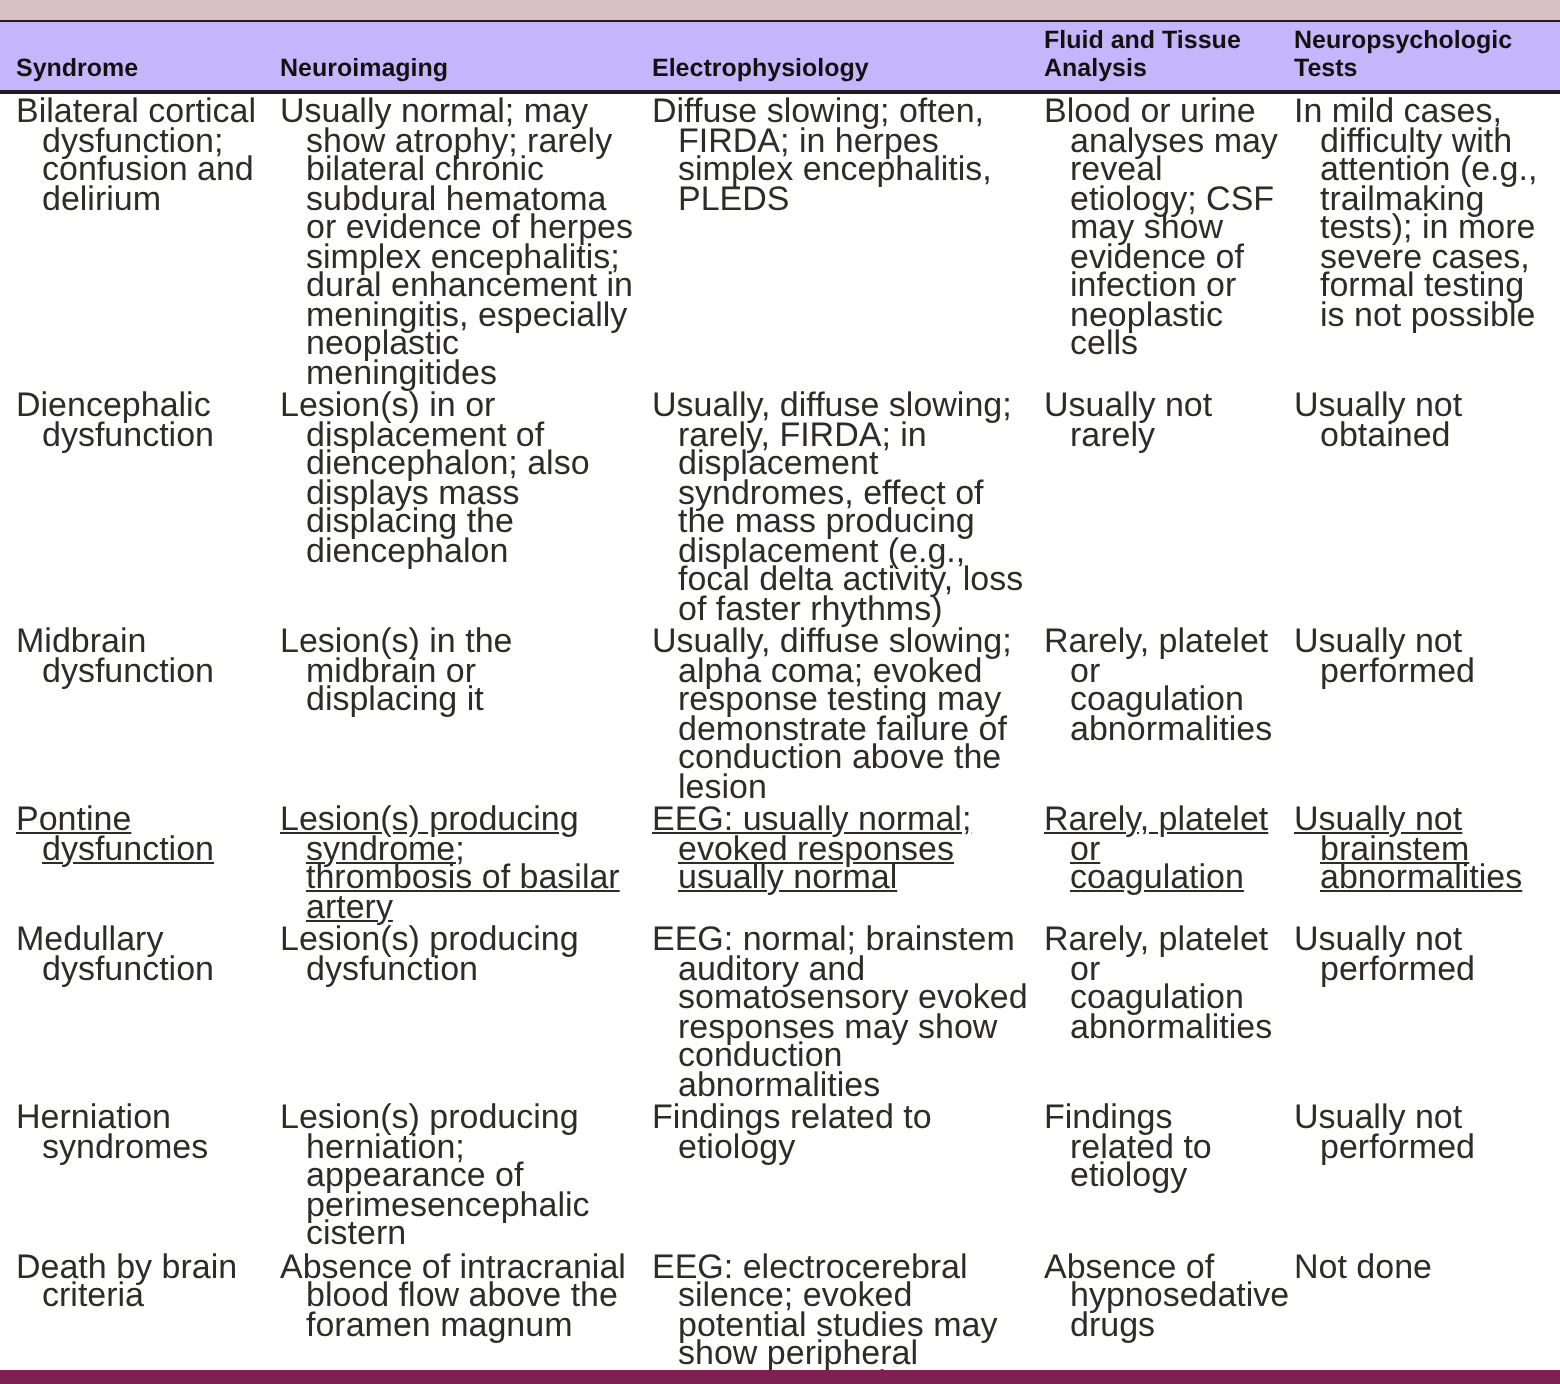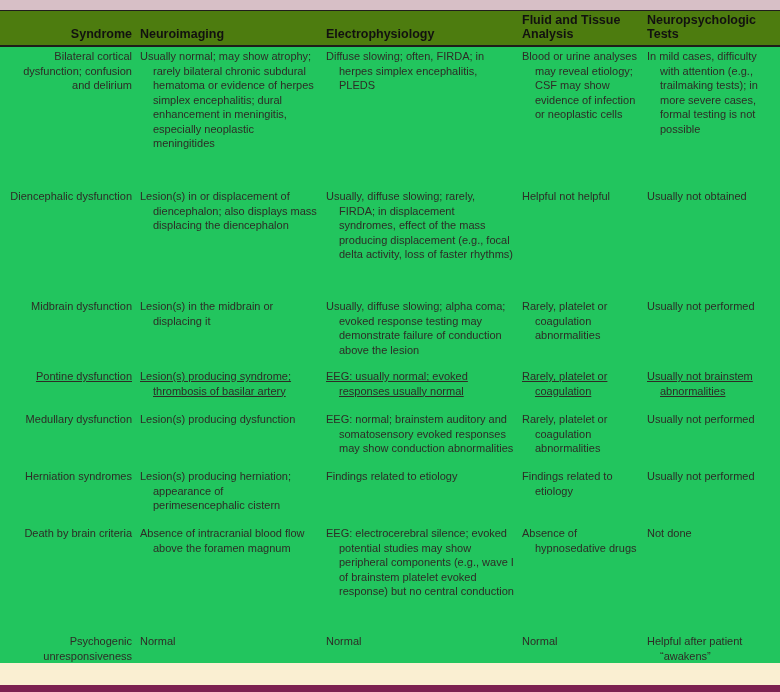--- a/index.html
+++ b/index.html
@@ -21,38 +21,38 @@
     width: 780px;
     border-collapse: collapse;
     table-layout: fixed;
   }
   col.c1 { width: 140px; }
   col.c2 { width: 186px; }
   col.c3 { width: 196px; }
   col.c4 { width: 125px; }
   col.c5 { width: 133px; }
   th {
-    background: #4d7c0f;
+    background: #c4b5fd;
     vertical-align: bottom;
     text-align: left;
     font-size: 12.5px;
     line-height: 13.5px;
     font-weight: bold;
     color: #121110;
     padding: 3px 8px 4px 0;
     border-bottom: 2.5px solid #1f1d1b;
     height: 26px;
   }
-  th.first, td.first { padding-left: 8px; text-align: right; }
+  th.first, td.first { padding-left: 8px; }
   td {
     vertical-align: top;
-    font-size: 11px;
+    font-size: 17px;
     line-height: 14.5px;
     padding: 2px 8px 0 0;
-    background: #22c55e;
+    background: #ffffff;
   }
   td p {
     margin: 0;
     padding-left: 13px;
     text-indent: -13px;
   }
   tr.r1 { height: 141px; }
   tr.r2 { height: 110px; margin-top: 34px; }
   tr.r3 { height: 70px; }
   tr.r4 { height: 43px; text-decoration: underline; }
@@ -115,21 +115,21 @@
         <td class="first">
             <p>Diencephalic dysfunction</p>
           </td>
         <td>
             <p>Lesion(s) in or displacement of diencephalon; also displays mass displacing the diencephalon</p>
           </td>
         <td>
             <p>Usually, diffuse slowing; rarely, FIRDA; in displacement syndromes, effect of the mass producing displacement (e.g., focal delta activity, loss of faster rhythms)</p>
           </td>
         <td>
-            <p>Helpful not helpful</p>
+            <p>Usually not rarely</p>
           </td>
         <td>
             <p>Usually not obtained</p>
           </td>
       </tr>
       <tr class="r3">
         <td class="first">
             <p>Midbrain dysfunction</p>
           </td>
         <td>

